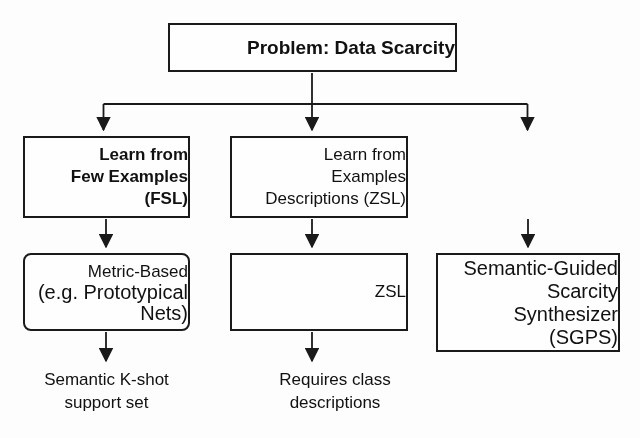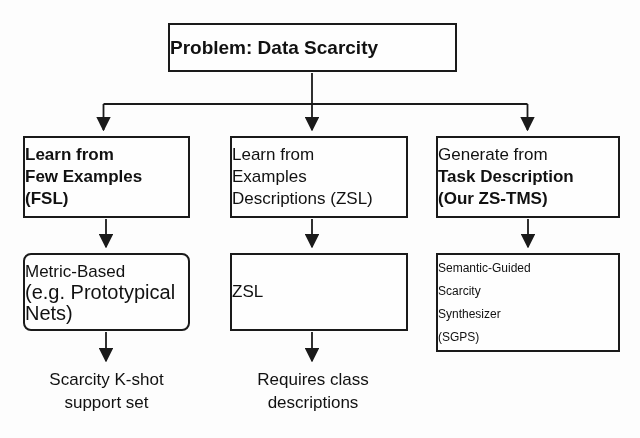--- a/index.html
+++ b/index.html
@@ -11,41 +11,41 @@
     font-family:"Liberation Sans","DejaVu Sans",sans-serif;
     color:#111;
     overflow:hidden;
   }
   .wires{position:absolute;left:0;top:0;width:640px;height:438px;}
   .box{
     position:absolute;
     border:2px solid #1a1a1a;
     background:#fefefe;
     display:flex;flex-direction:column;
-    align-items:flex-start;justify-content:center;
+    align-items:flex-end;justify-content:center;
     text-align:center;
     box-sizing:border-box;
     line-height:22px;
     font-size:17px;
   }
   .box span{display:block;white-space:nowrap;}
   .root-box{left:168px;top:23px;width:289px;height:49px;font-size:19px;font-weight:bold;}
   .fsl-box{left:23px;top:136px;width:167px;height:82px;font-weight:bold;}
   .zsl-box{left:230px;top:136px;width:178px;height:82px;}
   .zstms-box{left:436px;top:136px;width:184px;height:82px;}
   .metric-box{left:23px;top:253px;width:167px;height:78px;line-height:21px;border-radius:8px;}
   .attr-box{left:230px;top:253px;width:178px;height:78px;}
-  .sgps-box{left:436px;top:253px;width:184px;height:99px;font-size:12px;line-height:23px;}
+  .sgps-box{left:436px;top:253px;width:184px;height:99px;font-size:20px;line-height:23px;}
   .note{
     position:absolute;
     text-align:center;
     font-size:17px;line-height:23px;
   }
   .note-fsl{left:23px;top:368px;width:167px;}
-  .note-zsl{left:224px;top:368px;width:178px;}
+  .note-zsl{left:246px;top:368px;width:178px;}
   .note-zstms{left:436px;top:361px;width:184px;}
   .bold{font-weight:bold;}
   .small{font-size:20px;}
 </style>
 </head>
 <body>
 
 <div class="stage">
 
   <svg class="wires" viewBox="0 0 640 438">
@@ -78,45 +78,40 @@
     <span>Few Examples</span>
     <span>(FSL)</span>
   </div>
 
   <div class="box zsl-box">
     <span>Learn from</span>
     <span>Examples</span>
     <span>Descriptions (ZSL)</span>
   </div>
 
-  <div class="box zstms-box">
-    <span>Generate from</span>
-    <span class="bold">Task Description</span>
-    <span class="bold">(Our ZS-TMS)</span>
-  </div>
 
   <div class="box metric-box">
     <span>Metric-Based</span>
     <span class="small">(e.g. Prototypical</span>
     <span class="small">Nets)</span>
   </div>
 
   <div class="box attr-box">
     <span>ZSL</span>
   </div>
 
   <div class="box sgps-box">
     <span>Semantic-Guided</span>
     <span>Scarcity</span>
     <span>Synthesizer</span>
     <span>(SGPS)</span>
   </div>
 
   <div class="note note-fsl">
-    <span>Scarcity K-shot</span>
+    <span>Semantic K-shot</span>
     <span>support set</span>
   </div>
 
   <div class="note note-zsl">
     <span>Requires class</span>
     <span>descriptions</span>
   </div>
 
 
 </div>

